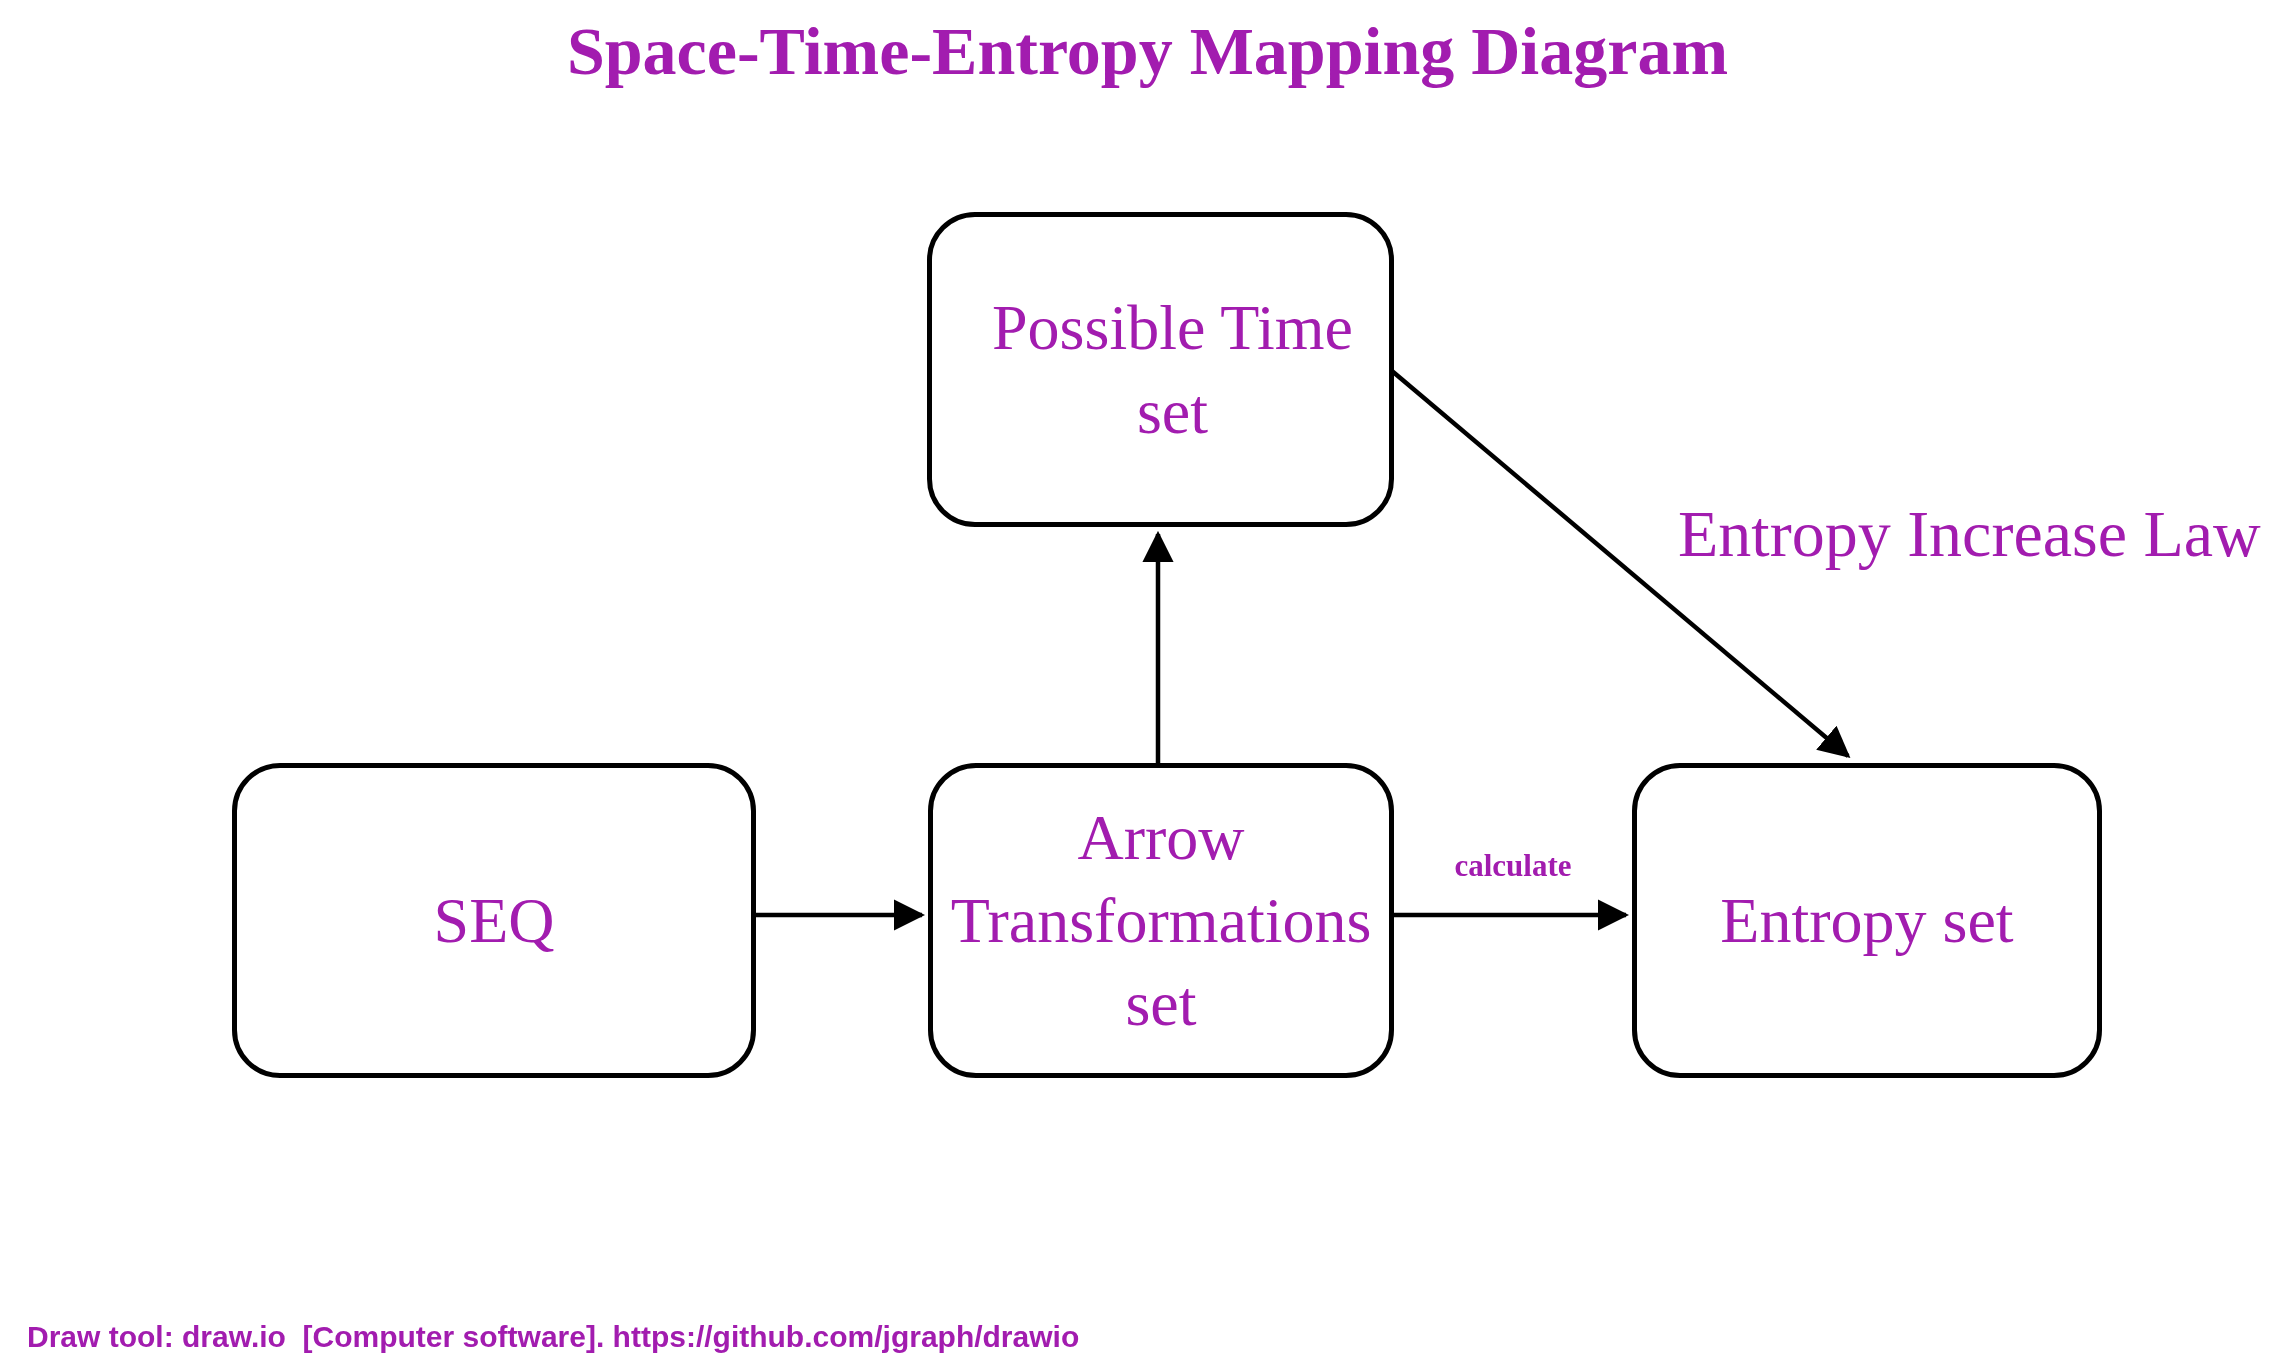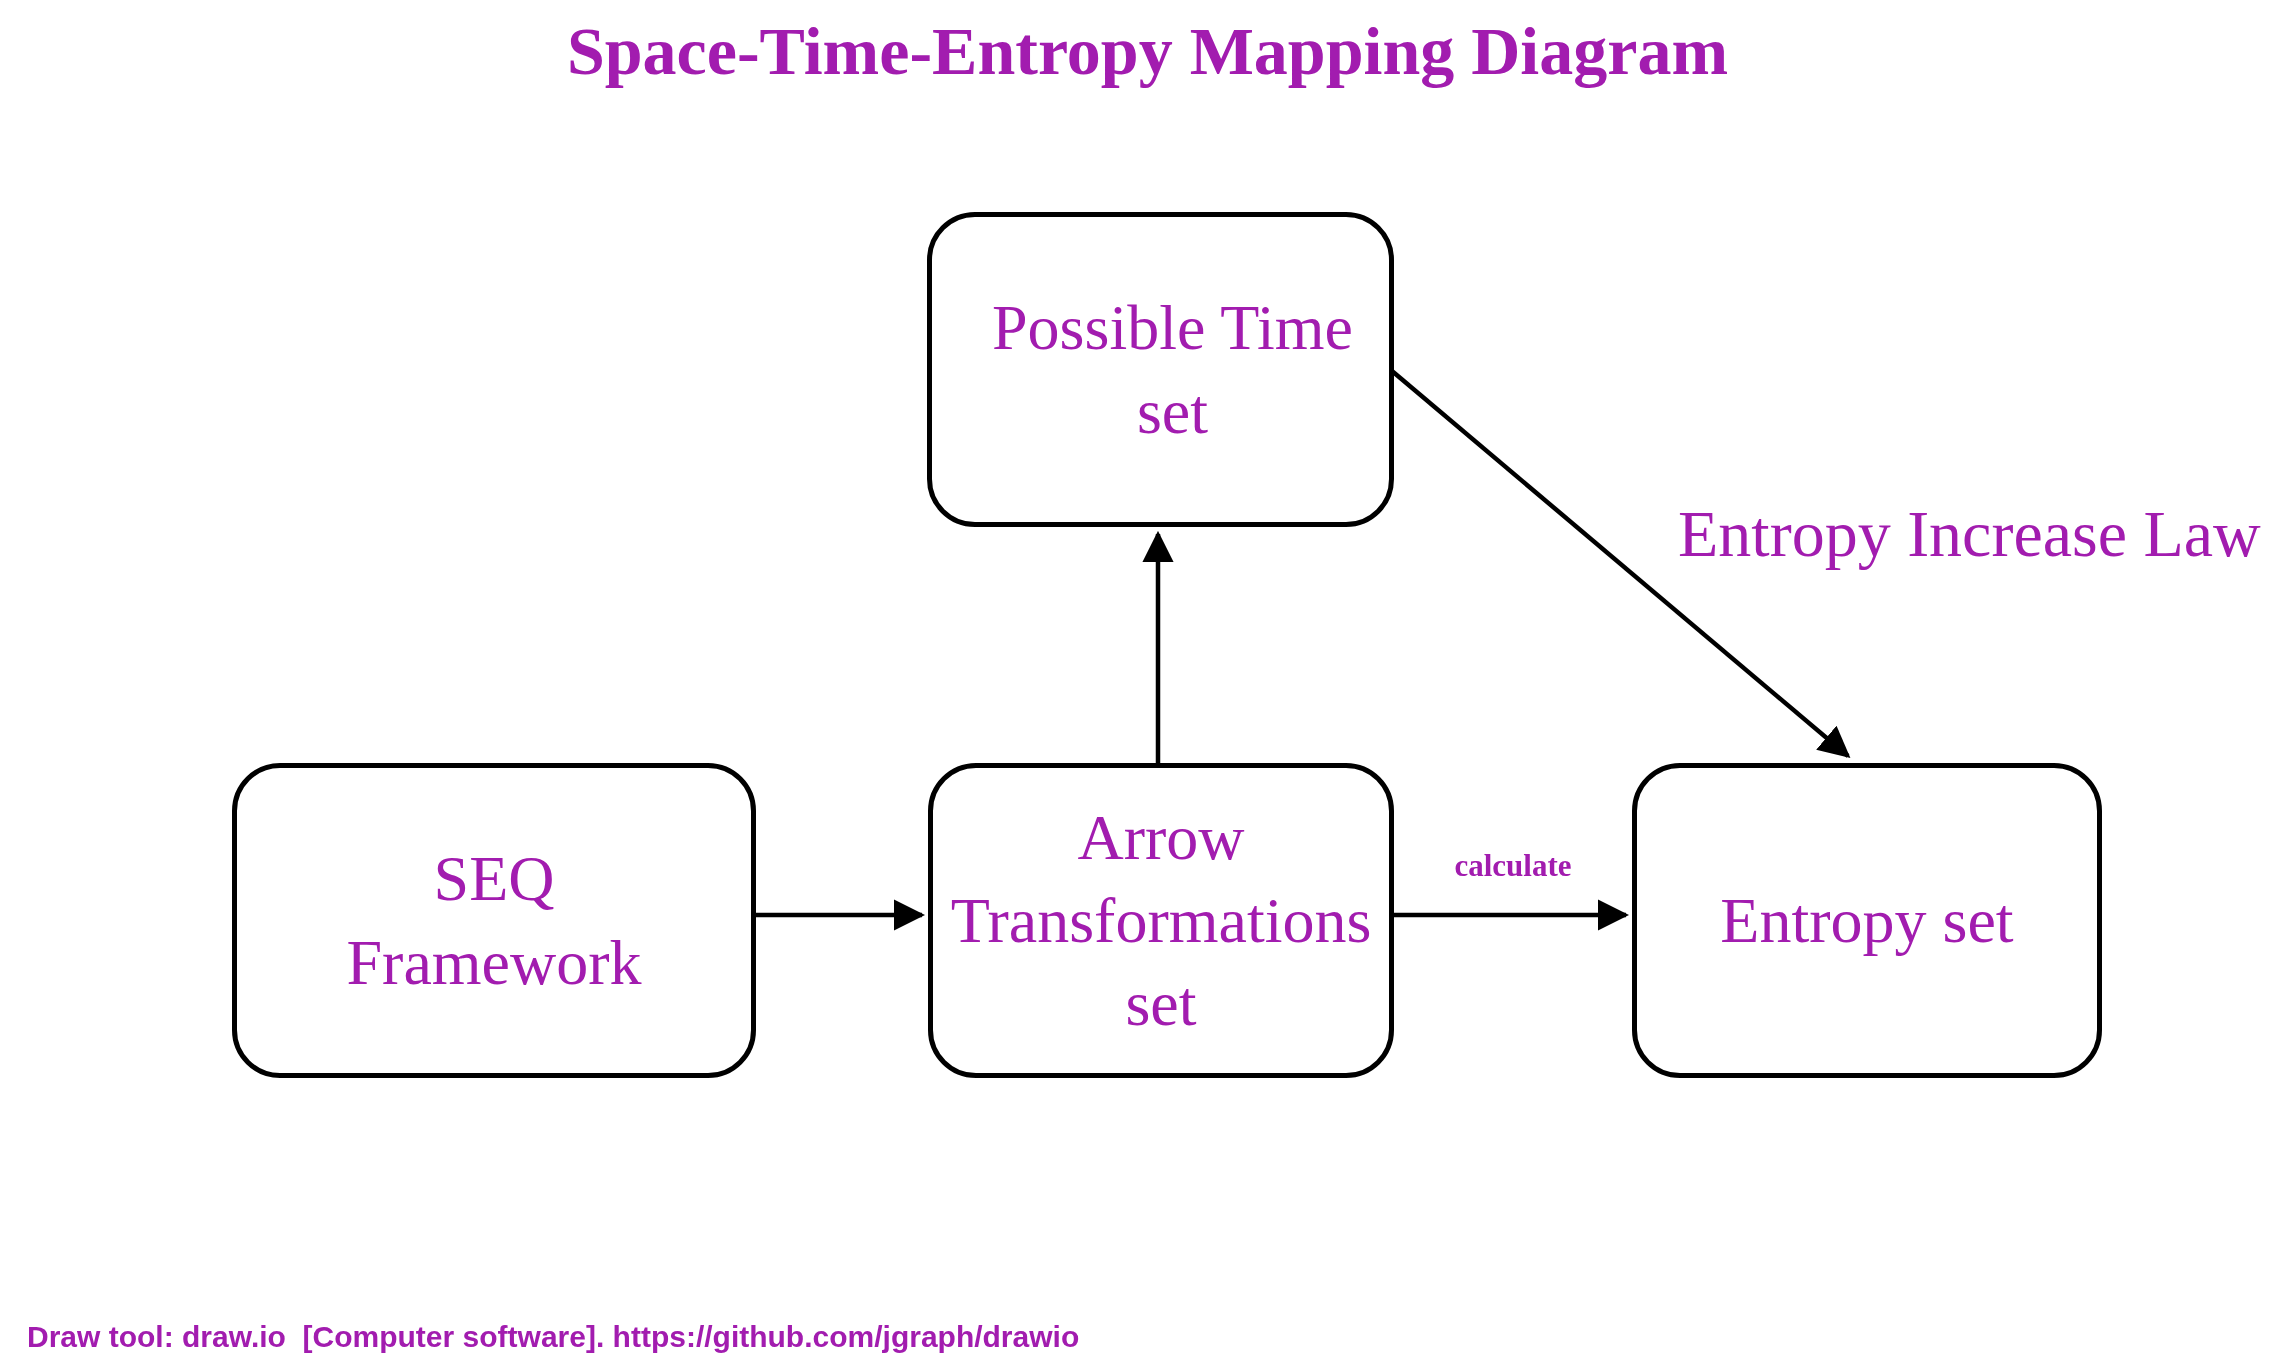--- a/index.html
+++ b/index.html
@@ -112,21 +112,20 @@
     <line x1="1392" y1="371" x2="1848" y2="756" stroke="#000000" stroke-width="4.5" marker-end="url(#arrowhead)"></line>
   </svg>
 
   <div class="node node-possible-time">
     <span>Possible Time</span>
     <span>set</span>
   </div>
 
   <div class="node node-seq">
     <span>SEQ</span>
-    <span>Framework</span>
   </div>
 
   <div class="node node-space">
     <span>Arrow</span>
     <span>Transformations</span>
     <span>set</span>
   </div>
 
   <div class="node node-entropy">
     <span>Entropy set</span>

